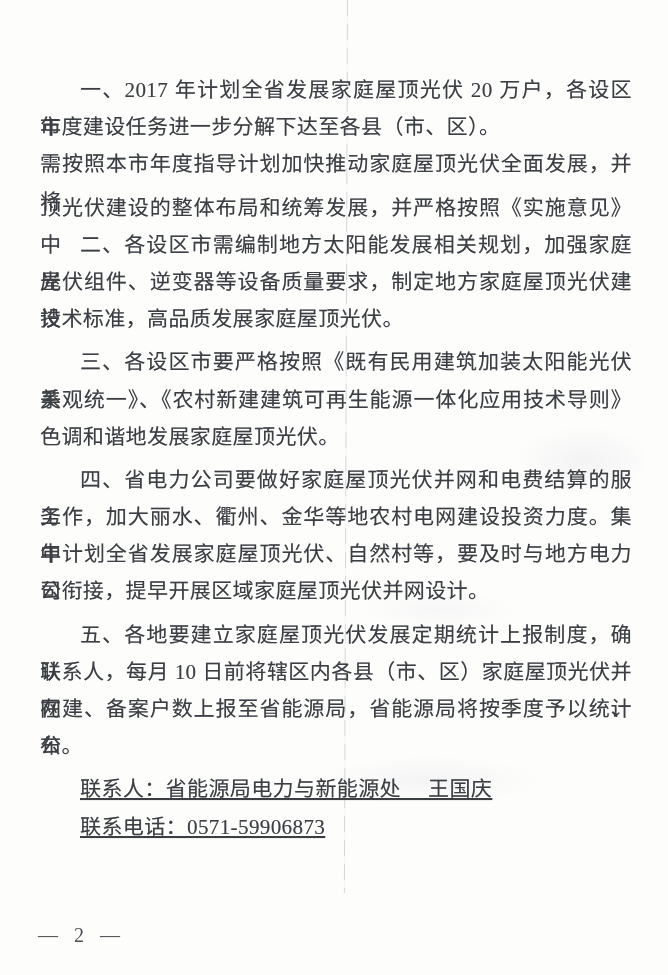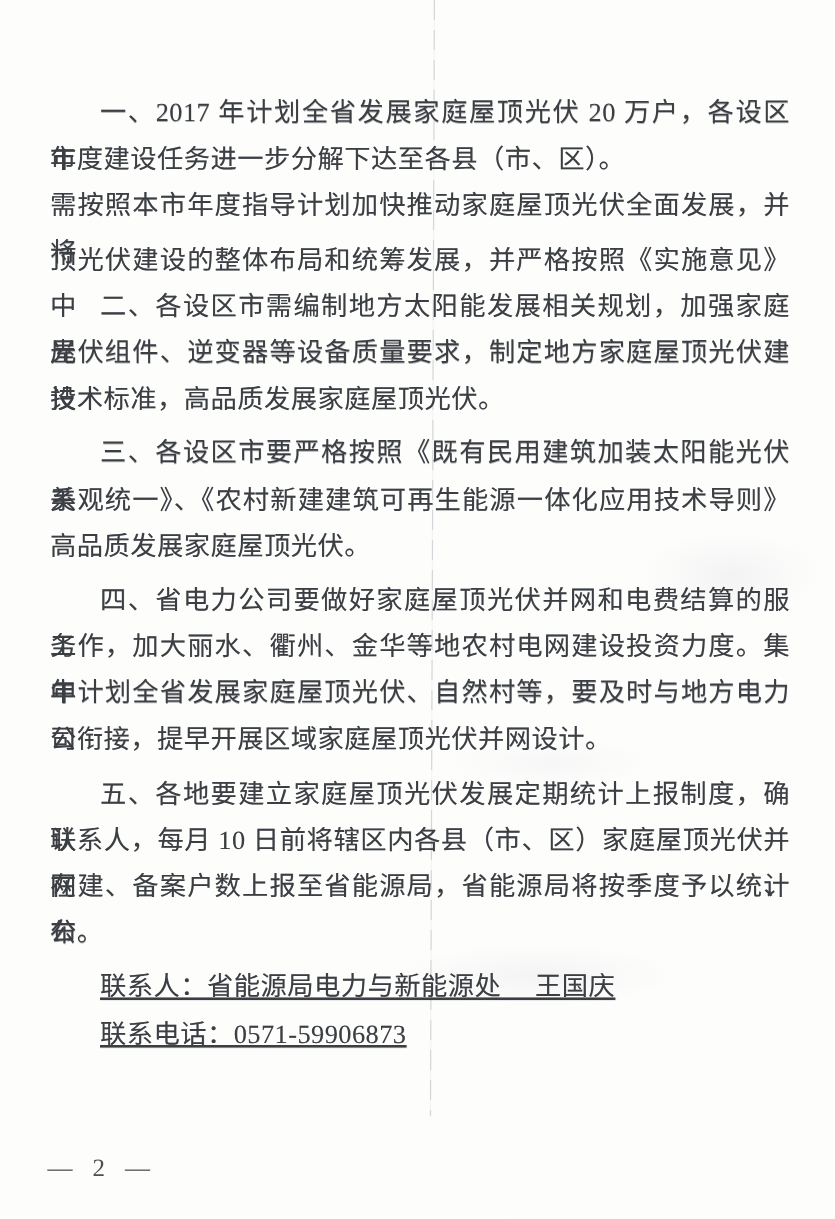--- a/index.html
+++ b/index.html
@@ -110,21 +110,21 @@
     <div class="para">
       <div class="line full">顶光伏建设的整体布局和统筹发展，并严格按照《实施意见》中</div>
       <div class="line first full">二、各设区市需编制地方太阳能发展相关规划，加强家庭屋</div>
       <div class="line full">光伏组件、逆变器等设备质量要求，制定地方家庭屋顶光伏建设</div>
       <div class="line">技术标准，高品质发展家庭屋顶光伏。</div>
     </div>
 
     <div class="para">
       <div class="line first full">三、各设区市要严格按照《既有民用建筑加装太阳能光伏系</div>
       <div class="line full">美观统一》、《农村新建建筑可再生能源一体化应用技术导则》</div>
-      <div class="line">高品质发展家庭屋顶光伏。</div>
+      <div class="line">色调和谐地发展家庭屋顶光伏。</div>
     </div>
 
     <div class="para">
       <div class="line first full">四、省电力公司要做好家庭屋顶光伏并网和电费结算的服务</div>
       <div class="line full">工作，加大丽水、衢州、金华等地农村电网建设投资力度。集中</div>
       <div class="line full">年计划全省发展家庭屋顶光伏、自然村等，要及时与地方电力公</div>
       <div class="line">司衔接，提早开展区域家庭屋顶光伏并网设计。</div>
     </div>
 
     <div class="para">

